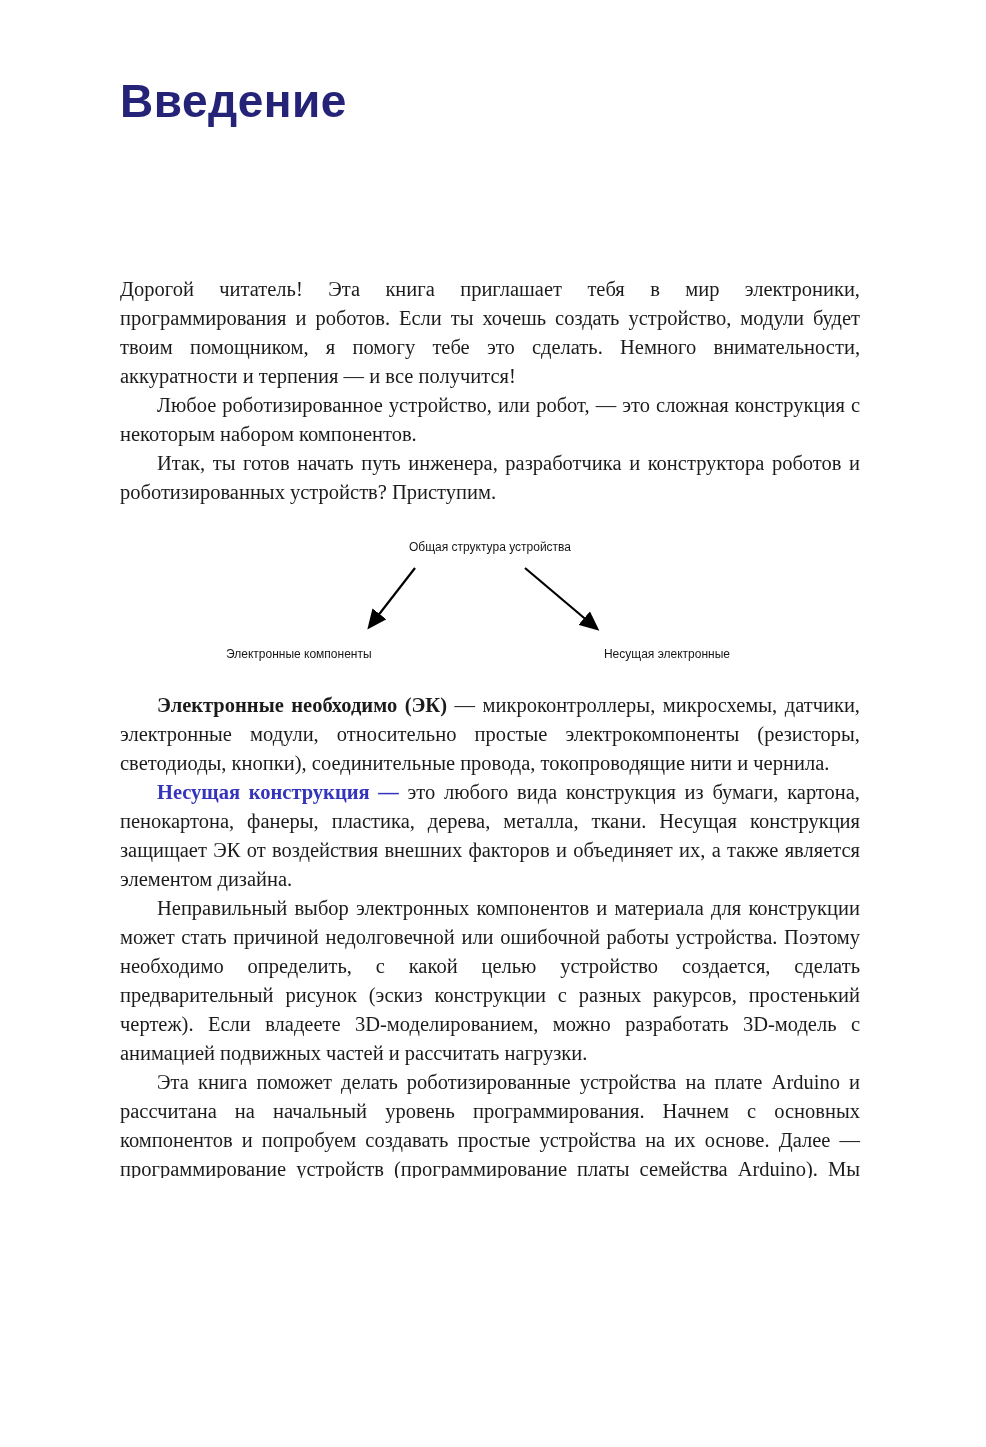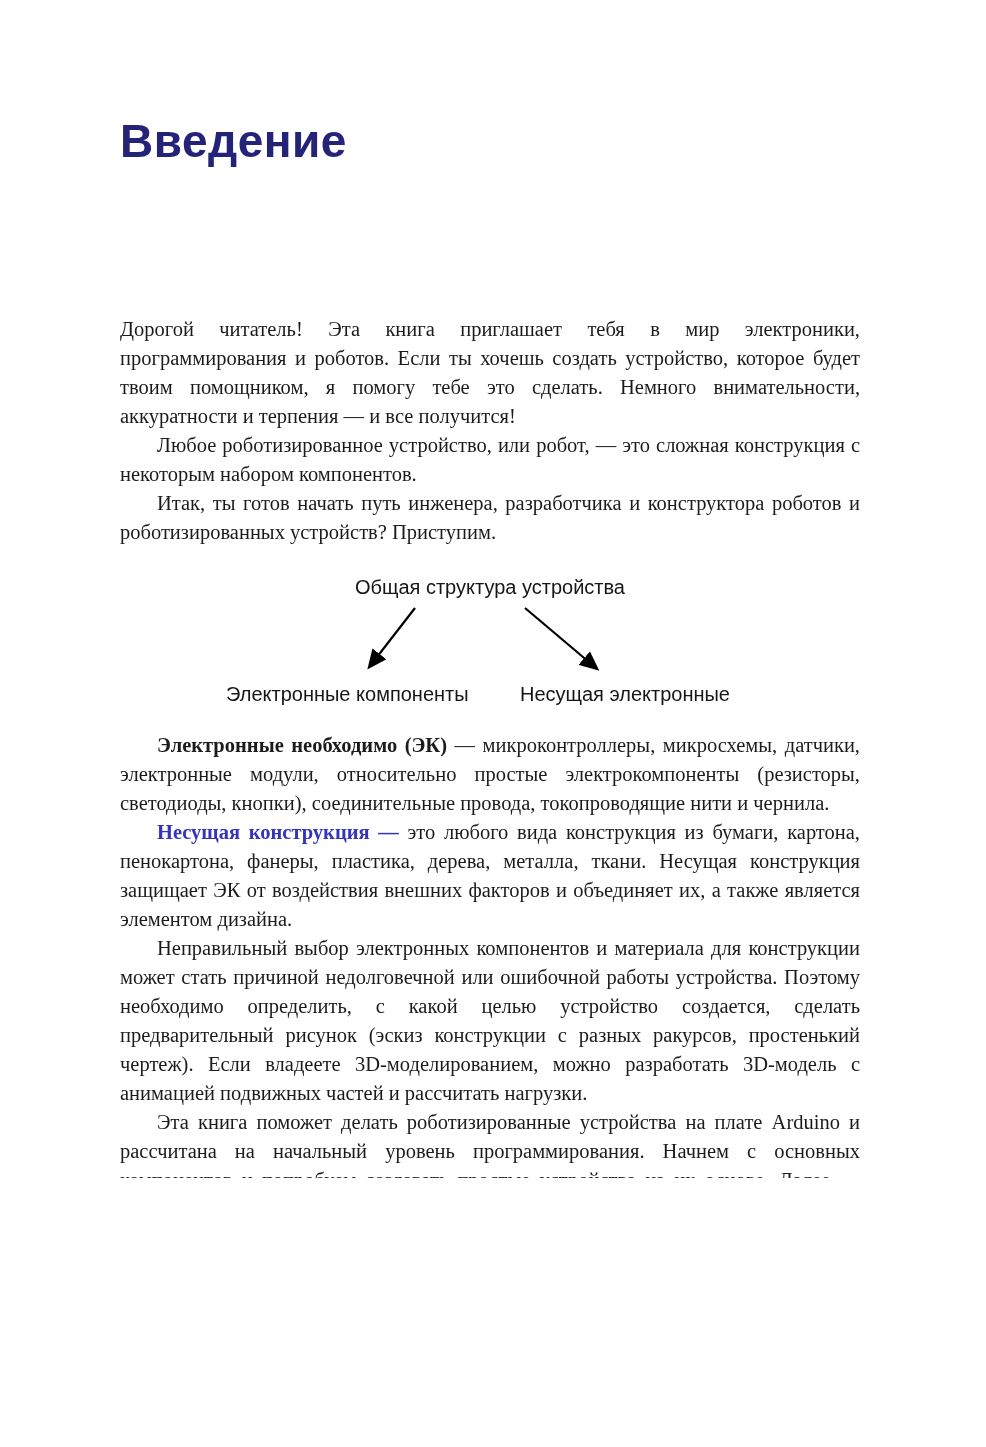--- a/index.html
+++ b/index.html
@@ -9,21 +9,21 @@
   }
   html,body{margin:0;padding:0;}
   body{background:#ffffff;}
   .page{
     position:relative;
     width:986px;
     height:1178px;
     margin:0 auto;
     background:#ffffff;
     box-sizing:border-box;
-    padding:116px 126px 0 120px;
+    padding:76px 126px 0 120px;
     font-family:"Liberation Serif", serif;
     color:var(--text);
     overflow:hidden;
   }
   .chapter-title{
     margin:0;
     font-family:"Liberation Sans", sans-serif;
     font-weight:700;
     font-size:46px;
     line-height:1.1;
@@ -40,21 +40,21 @@
     margin:0;
     text-indent:37px;
   }
   .para.no-indent{text-indent:0;}
   .bold{font-weight:700;}
   .blue-bold{font-weight:700;color:var(--accent);margin-top:41px;}
   .diagram{
     margin:26px 0 22px 0;
     text-indent:0;
     font-family:"Liberation Sans", sans-serif;
-    font-size:20px;
+    font-size:12px;
     color:#161616;
     text-align:center;
   }
   .diagram-title{
     display:block;
     margin:0 auto;
     text-align:center;
   }
   .diagram-arrows{
     display:block;
@@ -71,21 +71,21 @@
 </style>
 </head>
 <body>
 
 <div class="page">
 
   <h1 class="chapter-title">Введение</h1>
 
   <div class="body-text">
 
-    <p class="para no-indent"><span>Дорогой читатель! Эта книга приглашает тебя в мир электроники, программирования и роботов. Если ты хочешь создать устройство, которое будет твоим помощником, я помогу тебе это сделать. Немного внимательности, аккуратности и терпения — и все получится!</span></p>
+    <p class="para no-indent"><span>Дорогой читатель! Эта книга приглашает тебя в мир электроники, программирования и роботов. Если ты хочешь создать устройство, модули будет твоим помощником, я помогу тебе это сделать. Немного внимательности, аккуратности и терпения — и все получится!</span></p>
 
     <p class="para"><span>Любое роботизированное устройство, или робот, — это сложная конструкция с некоторым набором компонентов.</span></p>
 
     <p class="para"><span>Итак, ты готов начать путь инженера, разработчика и конструктора роботов и роботизированных устройств? Приступим.</span></p>
 
     <figure class="diagram" style="margin-left:0;margin-right:0;">
       <div class="diagram-title">Общая структура устройства</div>
 
       <svg class="diagram-arrows" viewBox="0 0 740 72" xmlns="http://www.w3.org/2000/svg">
         <defs>

